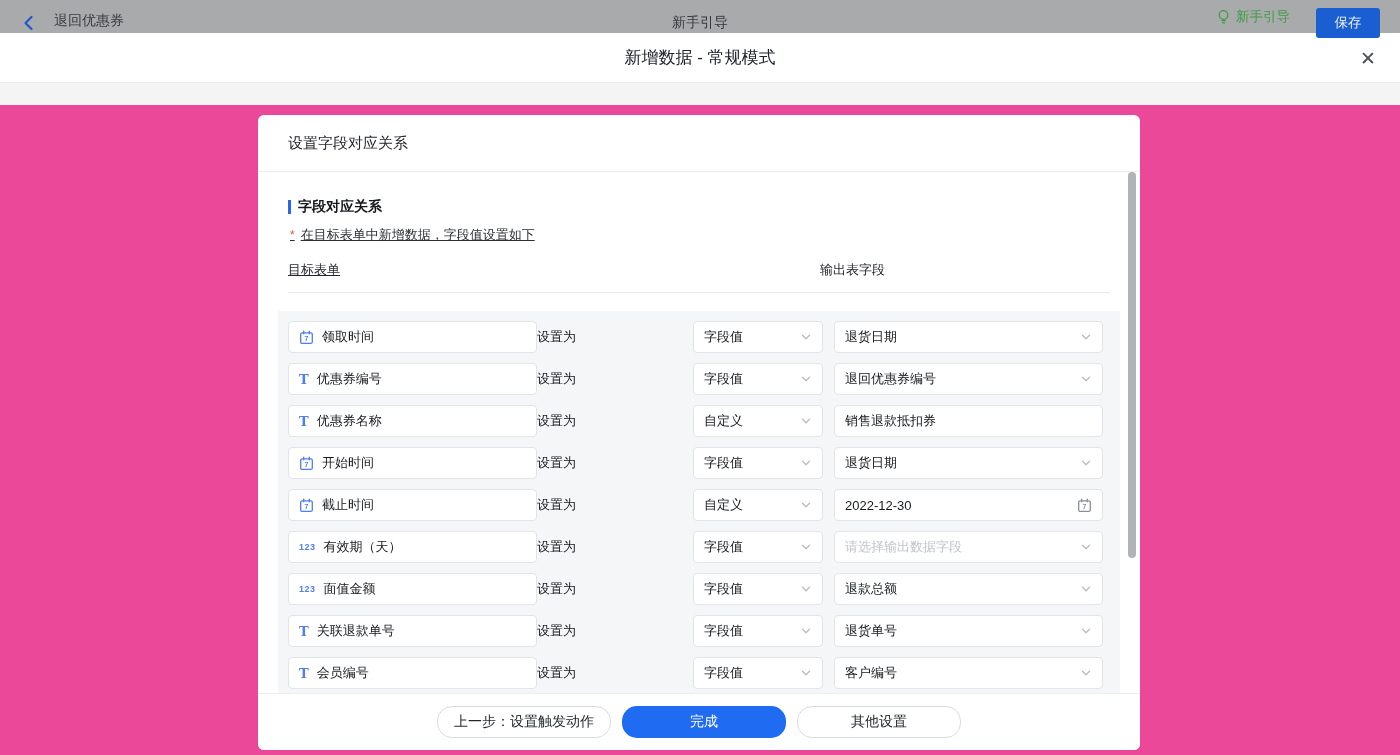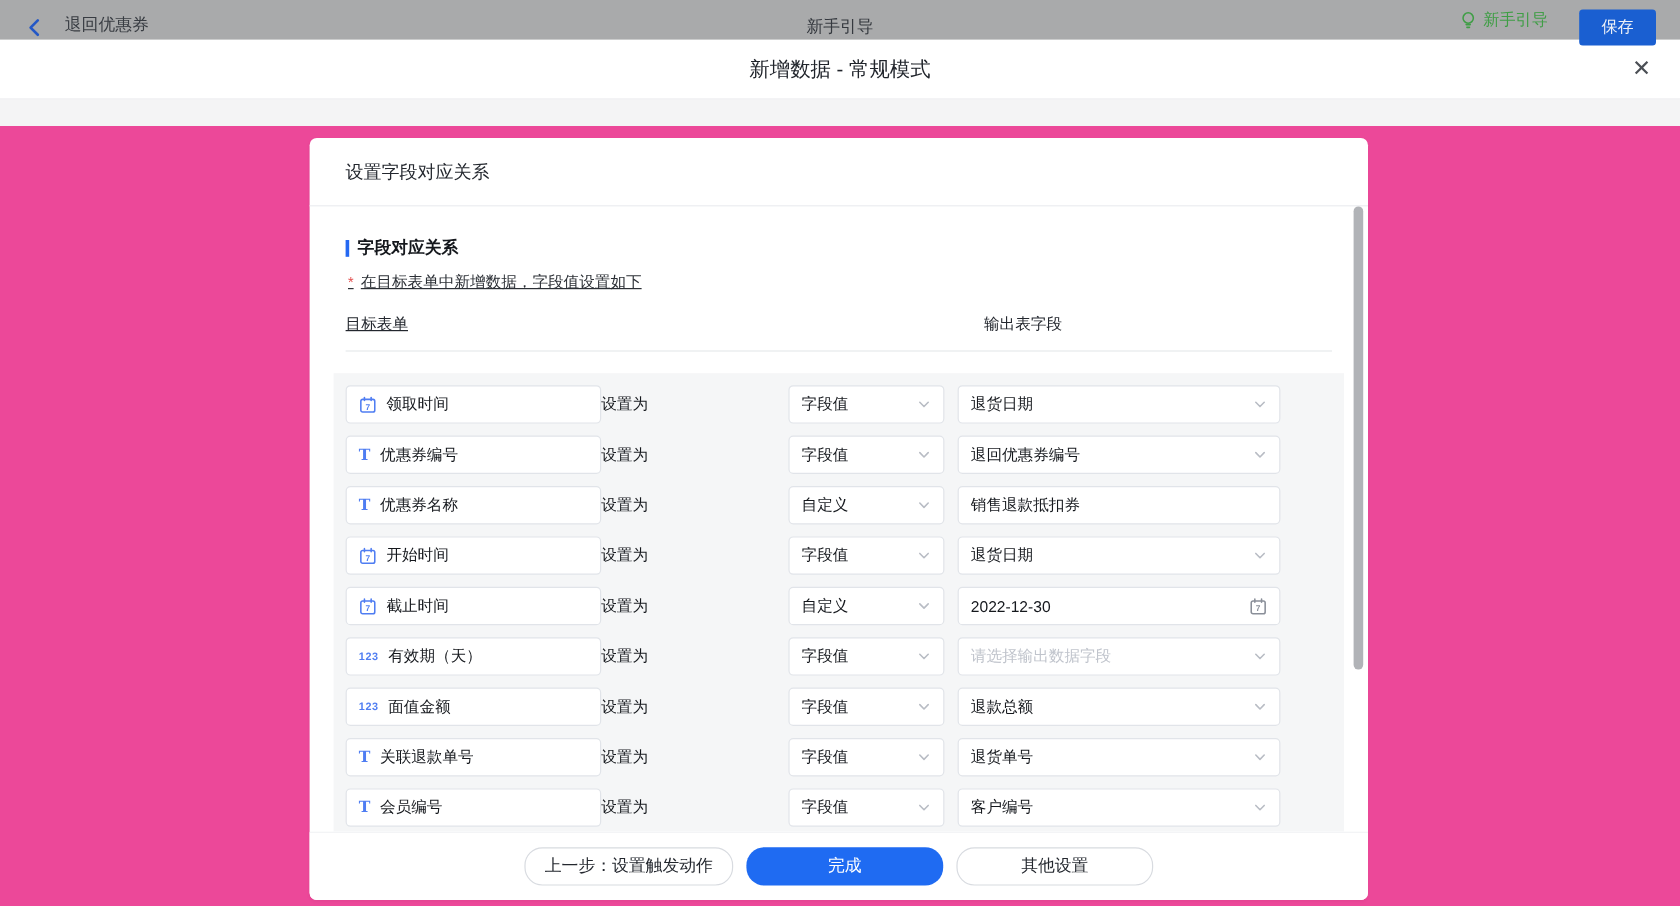--- a/index.html
+++ b/index.html
@@ -43,21 +43,21 @@
 
   .col-headers { margin-top:17px; display:flex; font-size:13px; color:#23272e;
                  padding-bottom:13px; border-bottom:1px solid #e7e9ec; }
   .col-left { width:532px;text-decoration:underline; }
   .col-right { }
 
   .rows-section { margin:18px -10px 0 -10px; background:#f5f6f7; padding:10px; }
   .m-row { display:flex; align-items:center; height:32px; margin-bottom:10px; }
   .m-row:last-child { margin-bottom:0; }
 
-  .chip { width:213px; height:32px; background:#fff; border:1px solid #e1e4e9; border-radius:4px;
+  .chip { width:249px; height:32px; background:#fff; border:1px solid #e1e4e9; border-radius:4px;
           display:flex; align-items:center; padding:0 10px; gap:8px; cursor:pointer; }
   .chip-label { font-size:13px; color:#15181d; white-space:nowrap; }
   .icon-num { font-size:9px; font-weight:bold; color:#4f7df2; letter-spacing:0.5px; }
   .icon-text { font-size:13px; font-weight:bold; color:#4f7df2; font-family:"DejaVu Serif","Liberation Serif",serif; line-height:1; }
 
   .set-as { width:156px; text-align:left; font-size:13px; color:#15181d; }
 
   .sel { height:32px; background:#fff; border:1px solid #e1e4e9; border-radius:4px;
          display:flex; align-items:center; padding:0 10px; cursor:pointer; }
   .type-sel { width:130px; margin-right:11px; }

